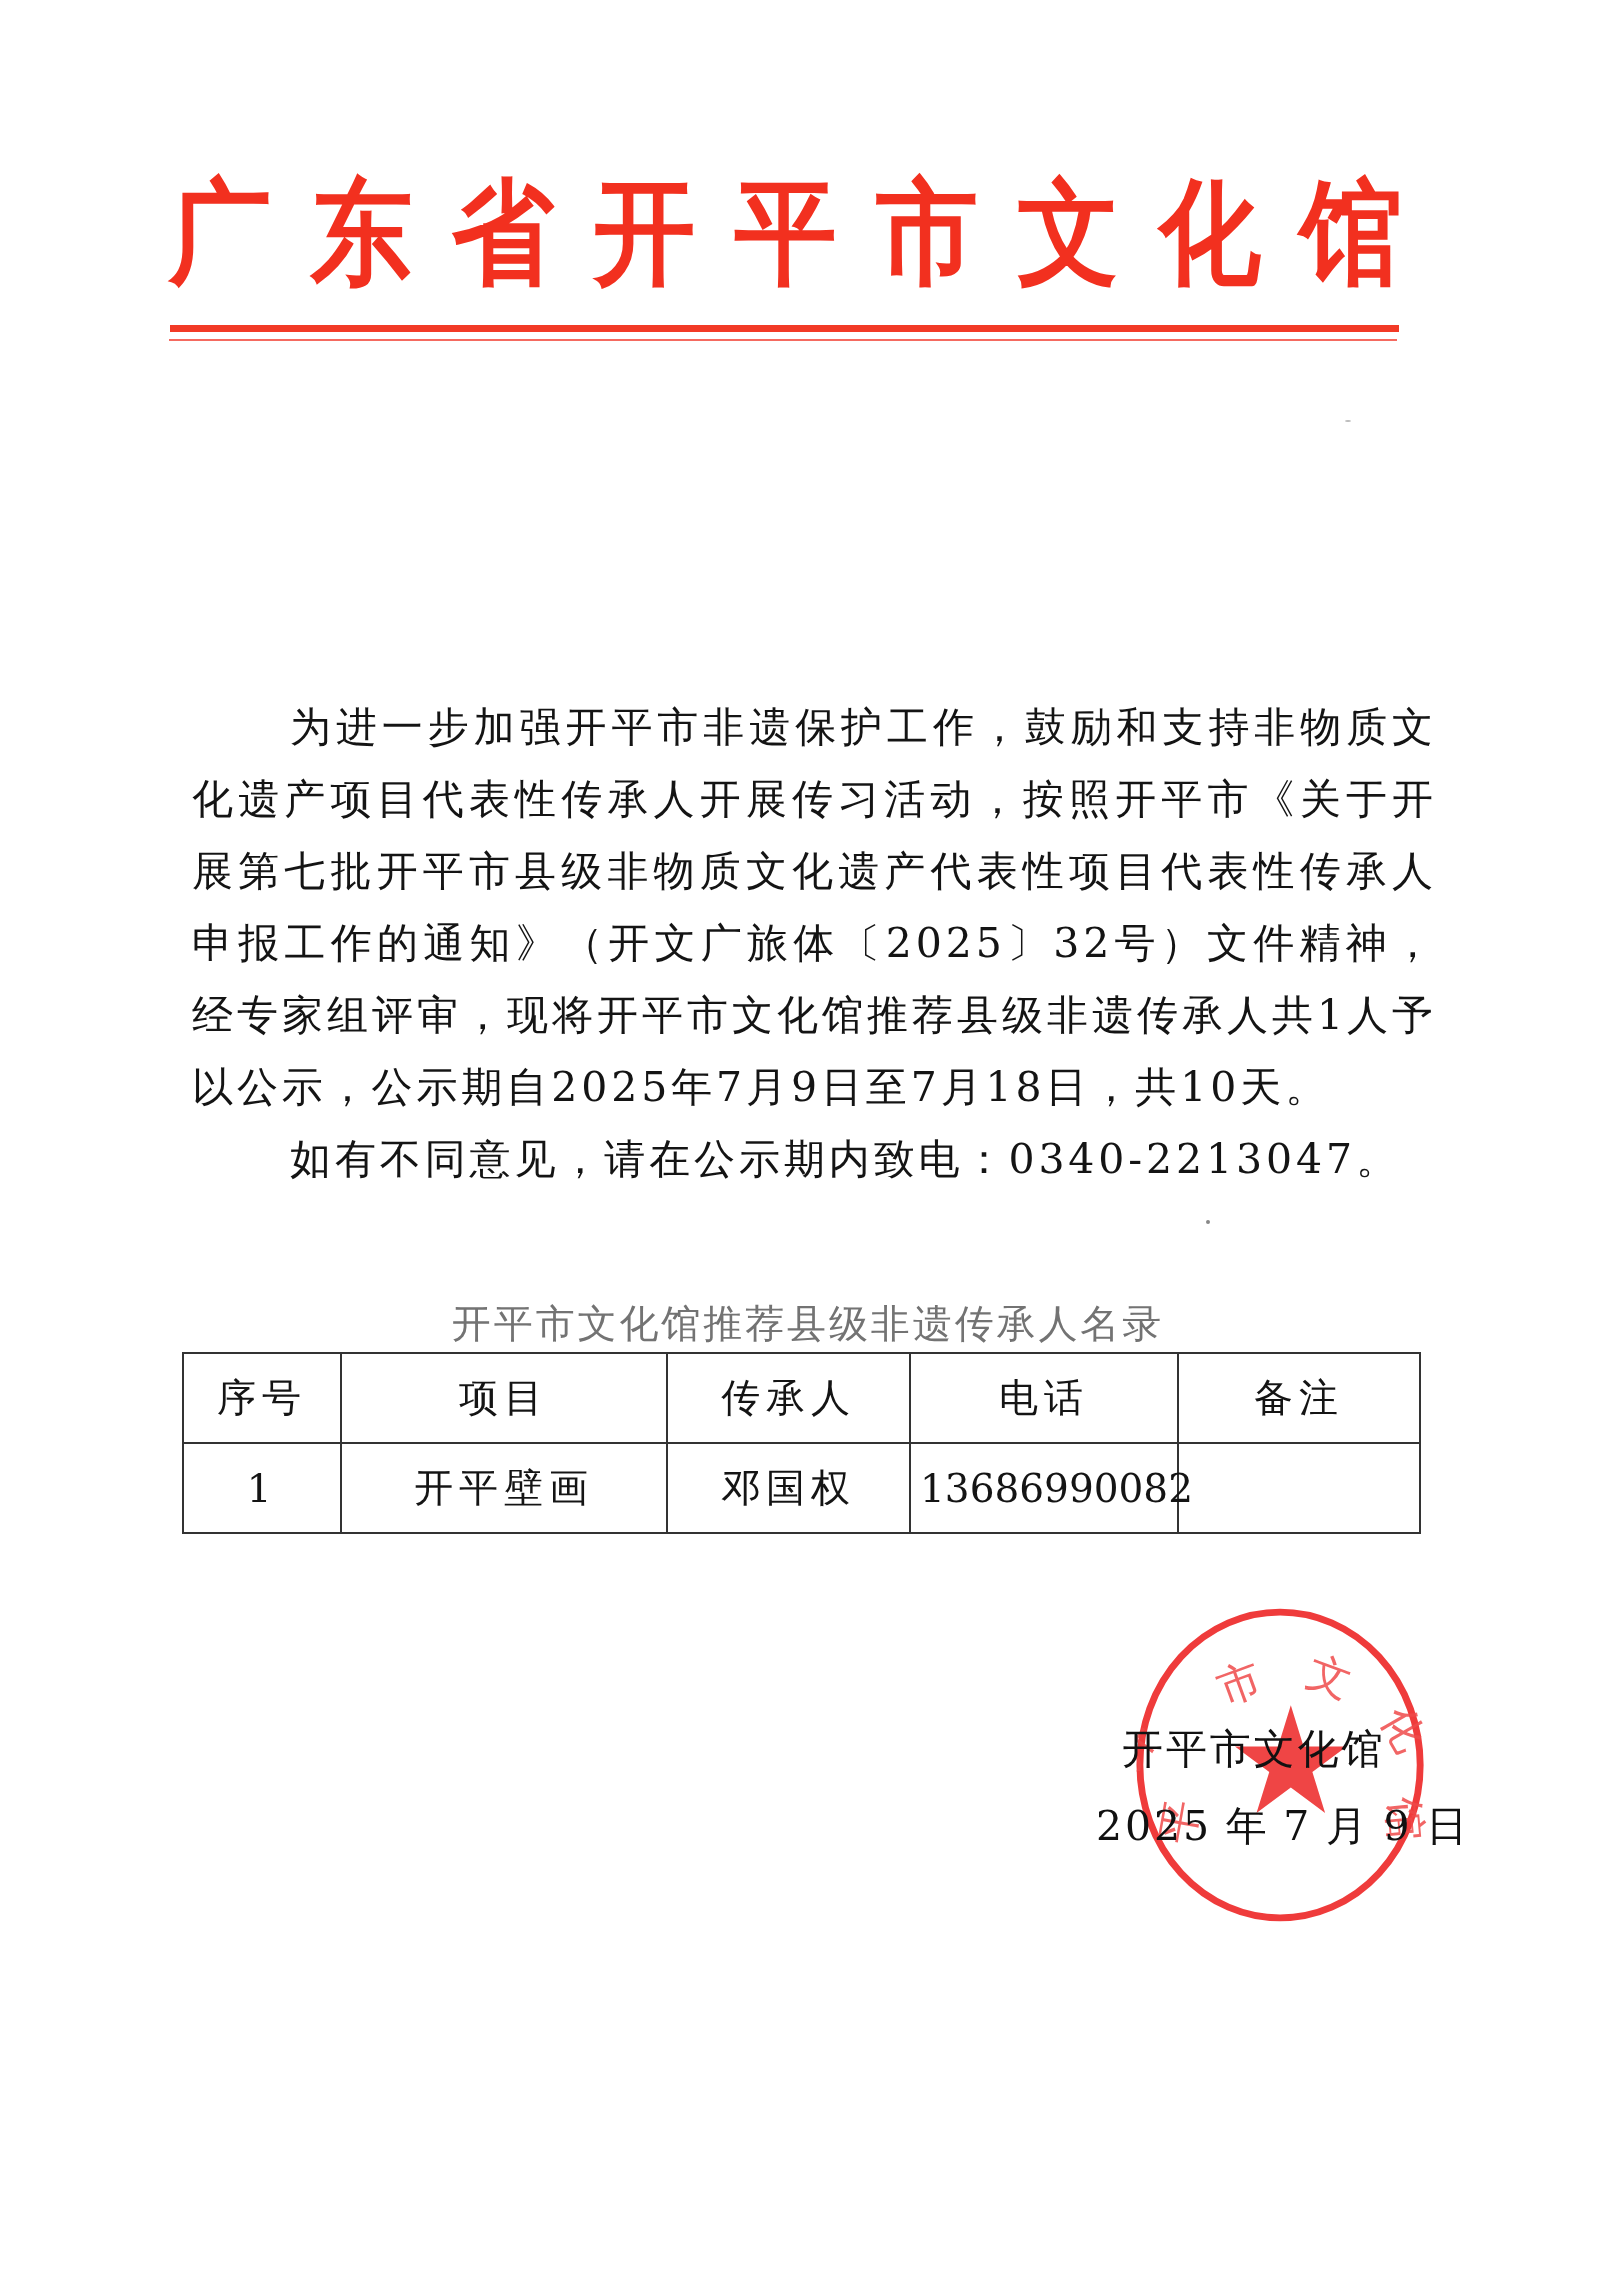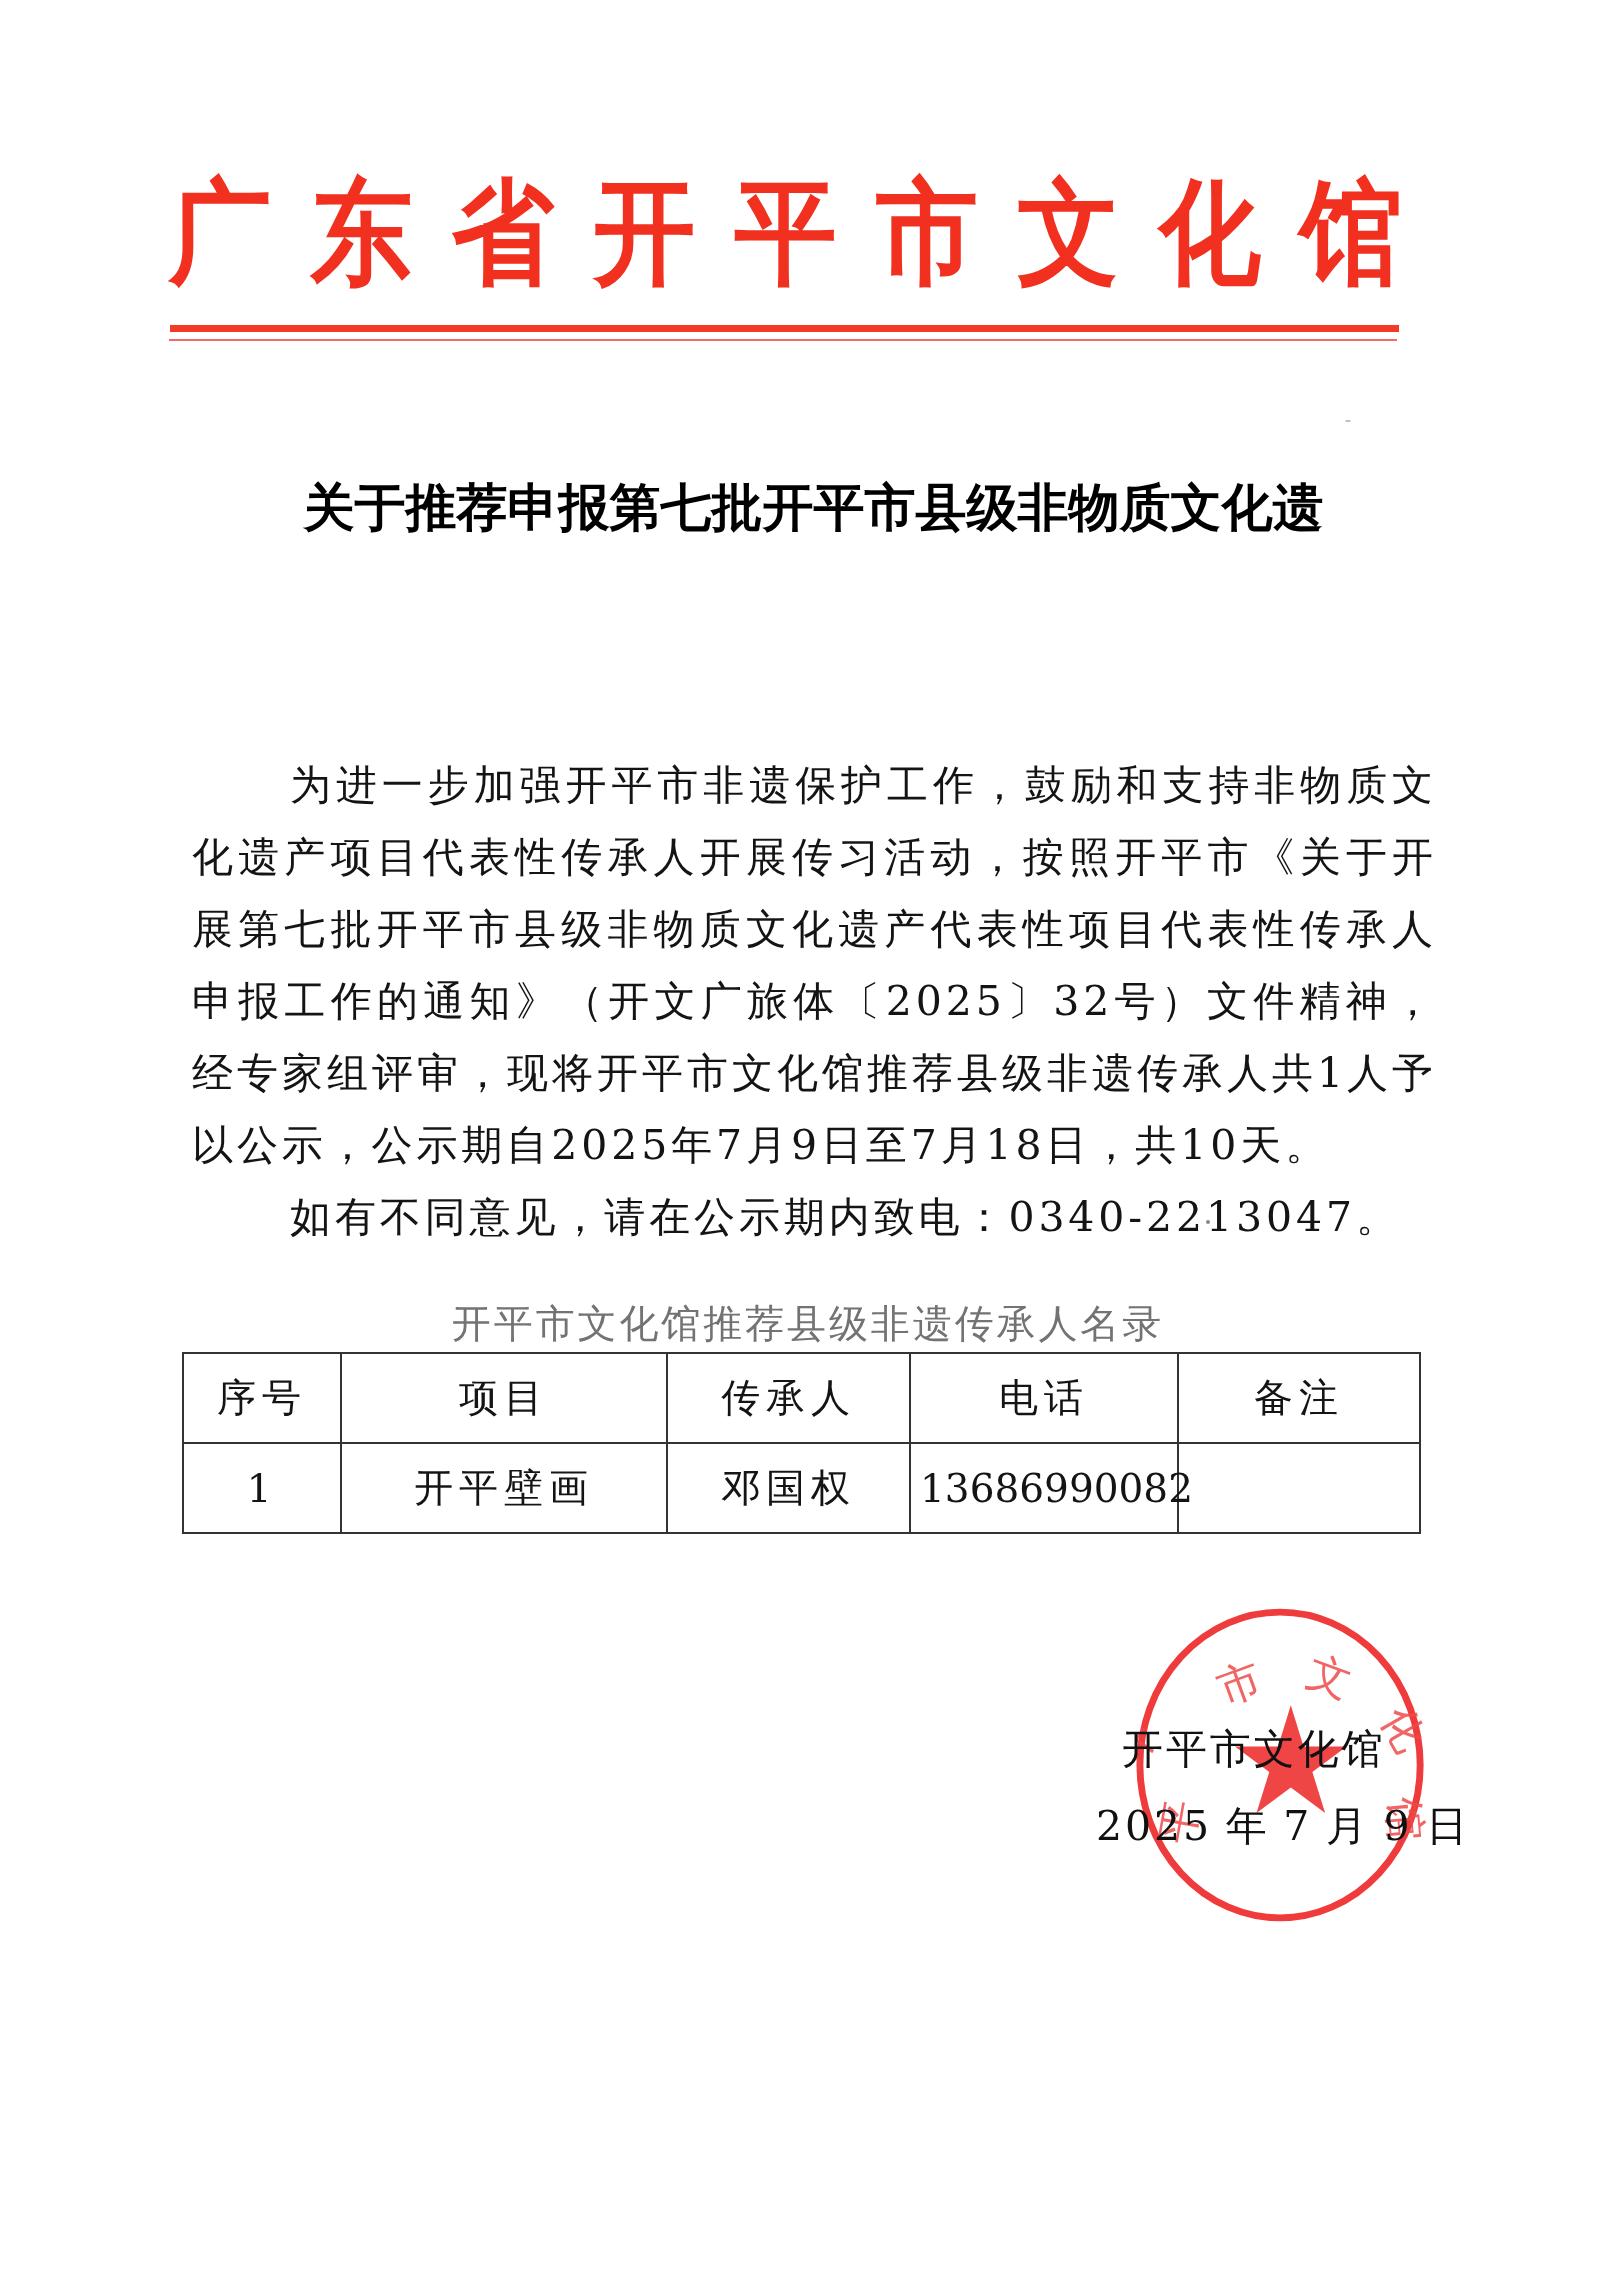--- a/index.html
+++ b/index.html
@@ -68,21 +68,21 @@
       font-weight: bold;
       font-size: 51px;
       line-height: 103px;
       color: #000000;
     }
     .doc-title .line { display: block; white-space: nowrap; }
     
     .body-text {
       position: absolute;
       left: 192px;
-      top: 749px;
+      top: 691px;
       width: 1245px;
       font-size: 41px;
       line-height: 72px;
       color: #141414;
       letter-spacing: 3.9px;
     }
     .body-text p {
       margin: 0;
       text-indent: 98px;
       text-align: justify;
@@ -174,21 +174,20 @@
     <span>平</span>
     <span>市</span>
     <span>文</span>
     <span>化</span>
     <span>馆</span>
   </div>
   <div class="rule-thick"></div>
   <div class="rule-thin"></div>
 
   <h1 class="doc-title" style="margin:0;">
-    <span class="line">关于推荐申报第七批开平市县级非物质文化遗</span>
   </h1>
 
   <div class="body-text">
     <p>为进一步加强开平市非遗保护工作，鼓励和支持非物质文化遗产项目代表性传承人开展传习活动，按照开平市《关于开展第七批开平市县级非物质文化遗产代表性项目代表性传承人申报工作的通知》（开文广旅体〔2025〕32号）文件精神，经专家组评审，现将开平市文化馆推荐县级非遗传承人共1人予以公示，公示期自2025年7月9日至7月18日，共10天。</p>
     <p>如有不同意见，请在公示期内致电：0340-2213047。</p>
   </div>
 
   <div class="table-caption">开平市文化馆推荐县级非遗传承人名录</div>
 
   <table class="roster">

